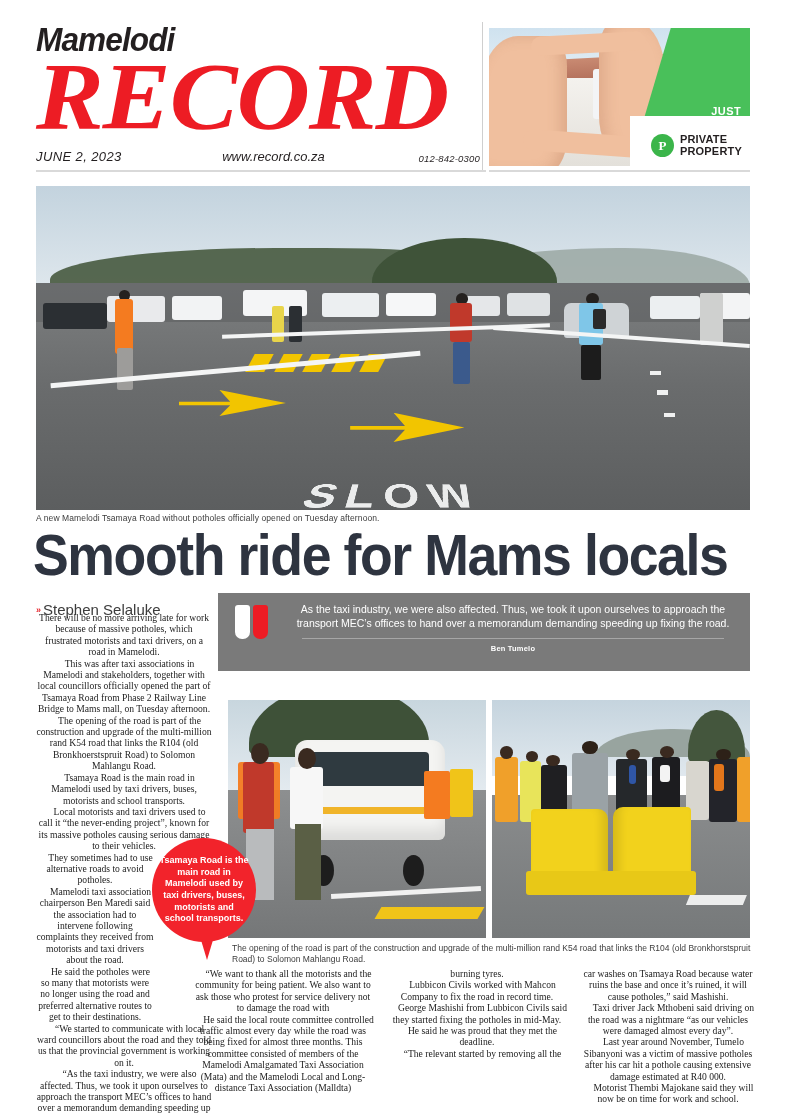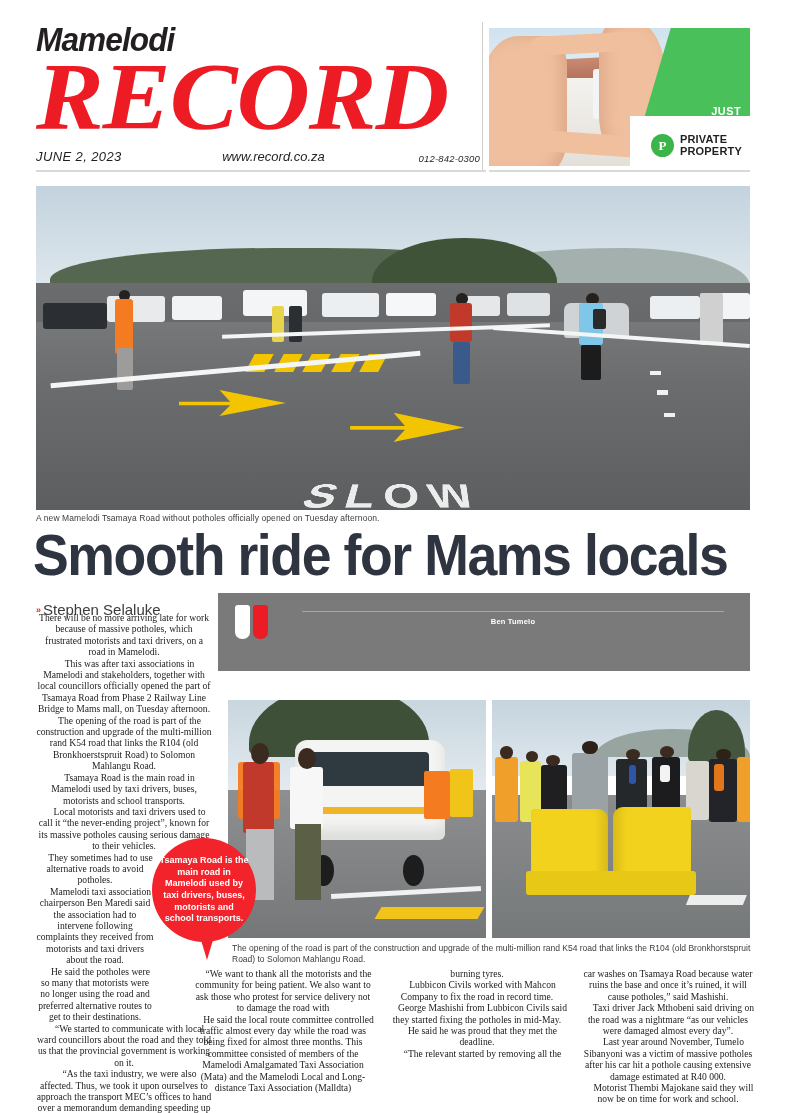--- a/index.html
+++ b/index.html
@@ -379,20 +379,21 @@
   </div>
 
   <div class="quotebox">
     <div class="qmark">
       <div class="qmark-inner">
         <div class="qm-a"></div>
         <div class="qm-b"></div>
       </div>
     </div>
     <div class="quote-body">
+      <div class="quote-text">As the taxi industry, we were also affected. Thus, we took it upon ourselves to approach the transport MEC’s offices to hand over a memorandum demanding speeding up fixing the road.</div>
       <div class="quote-divider"></div>
       <div class="quote-attr">Ben Tumelo</div>
     </div>
   </div>
 
   <div class="photo2">
     <div class="p2-sky"></div>
     <div class="p2-tree"></div>
     <div class="p2-ground"></div>
     <div class="p2-taxi"></div>

